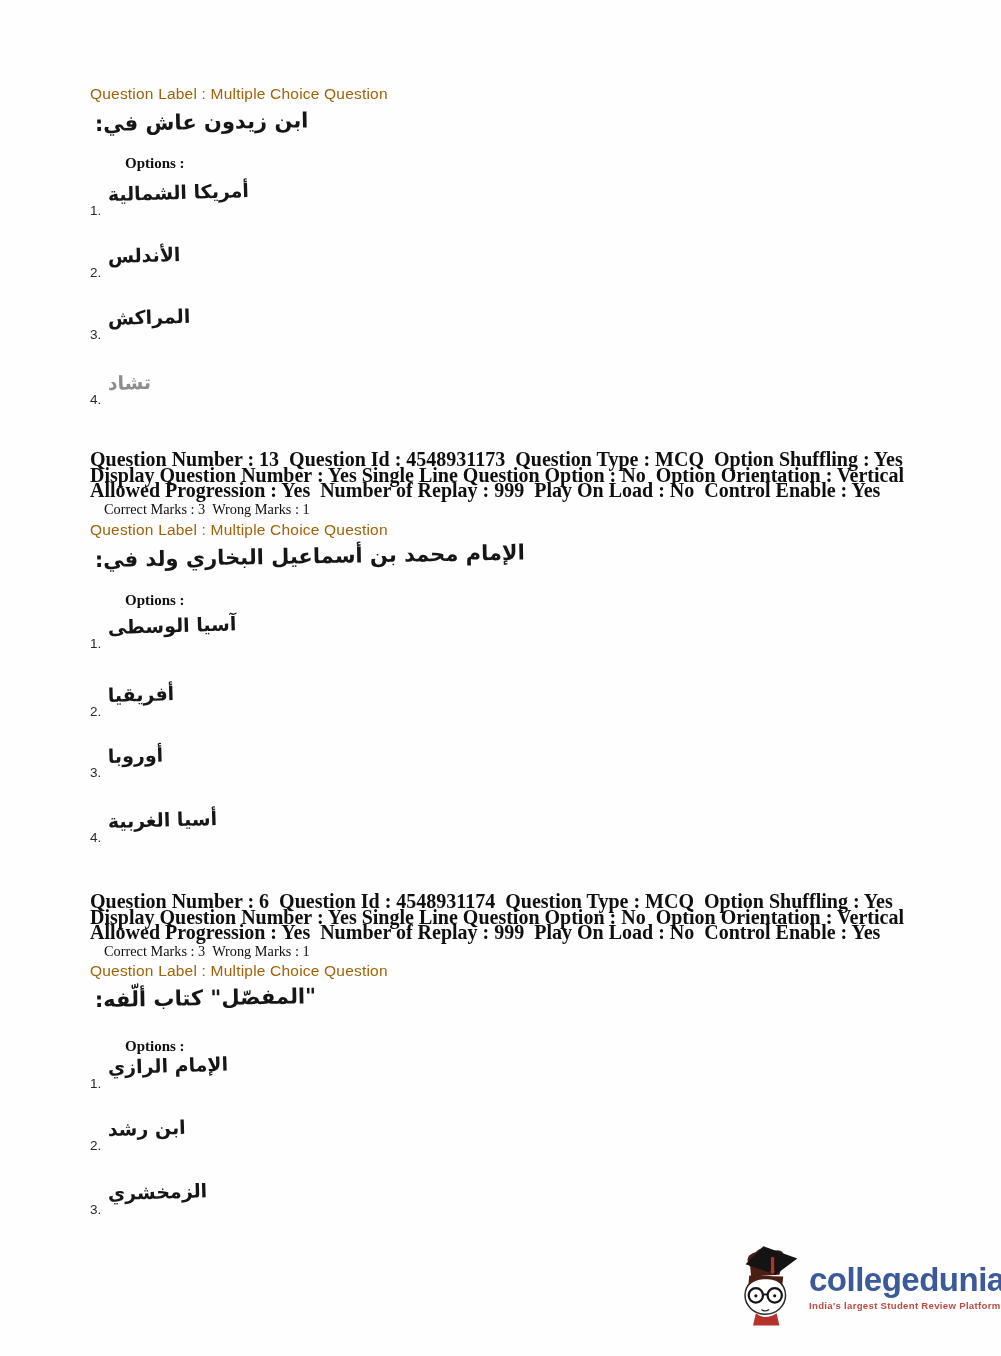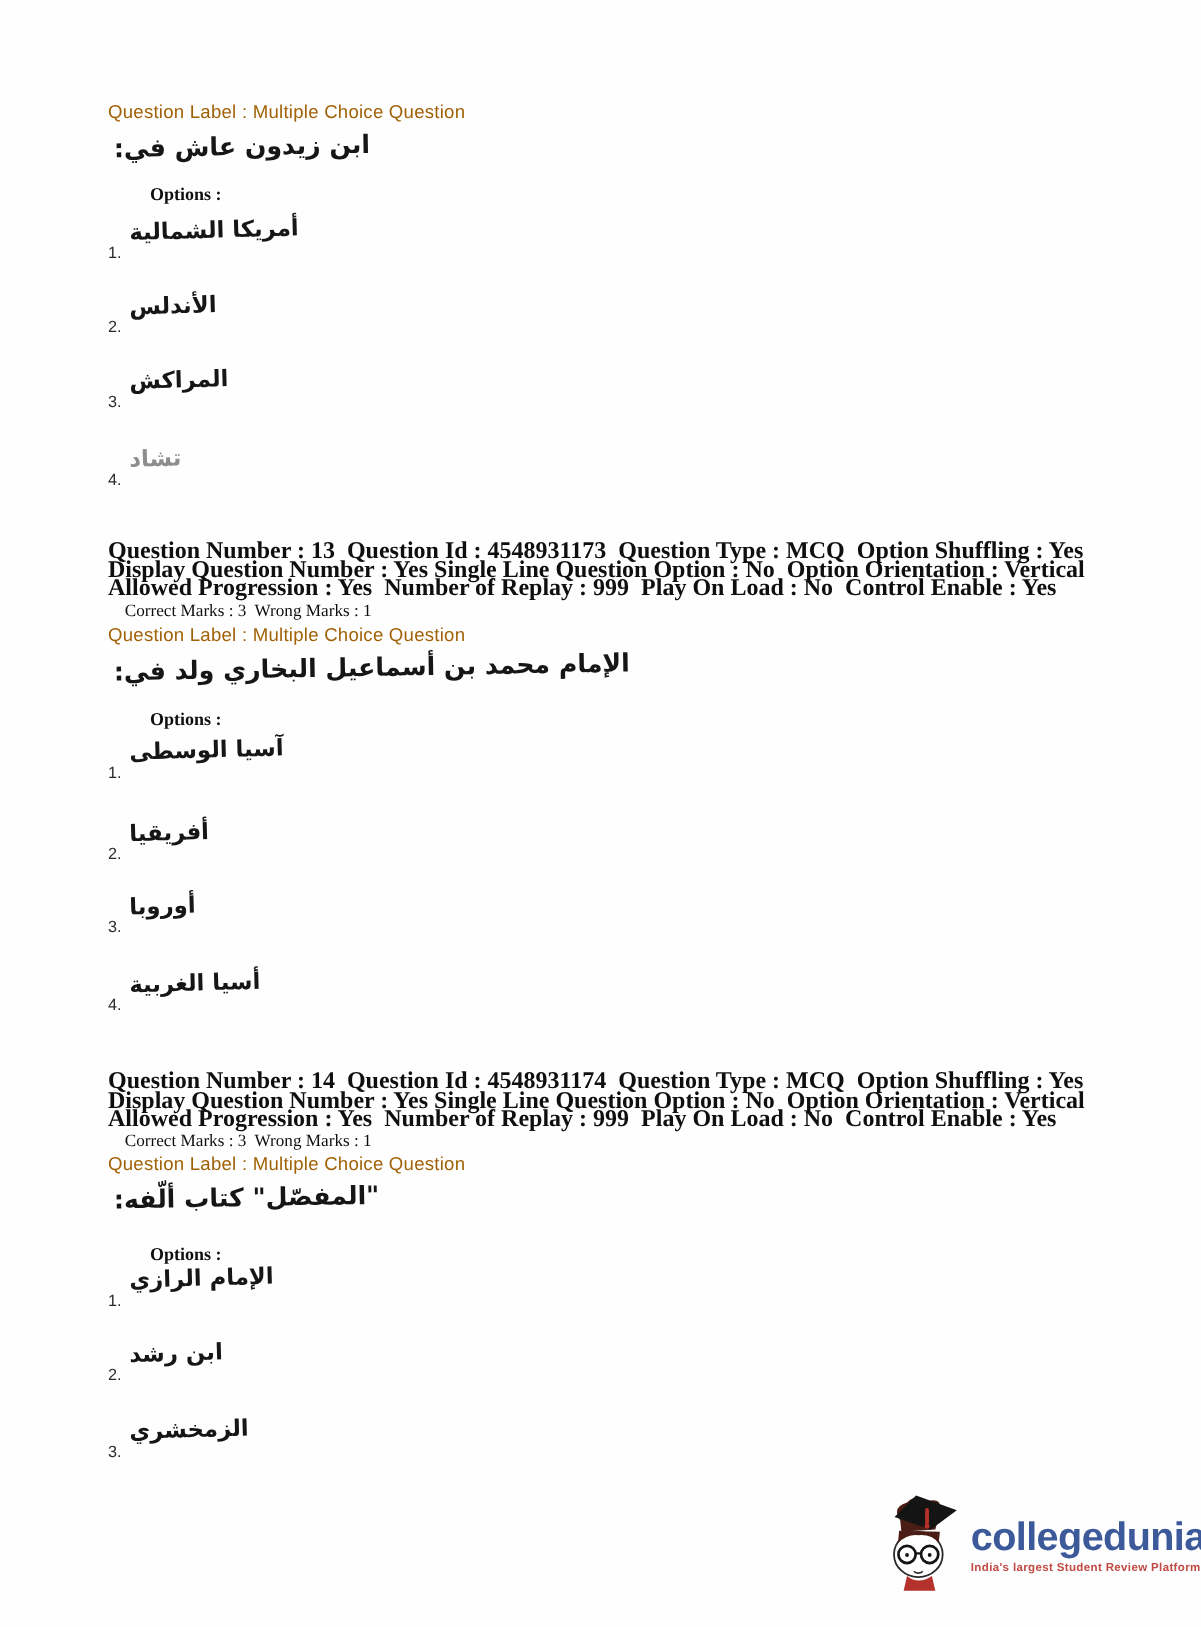--- a/index.html
+++ b/index.html
@@ -112,21 +112,21 @@
   </div>
   <div class="opt-row" style="top:745px">
     <span class="opt-num">3.</span>
     <span class="opt-text arabic" dir="rtl">أوروبا</span>
   </div>
   <div class="opt-row" style="top:810px">
     <span class="opt-num">4.</span>
     <span class="opt-text arabic" dir="rtl">أسيا الغربية</span>
   </div>
 
-  <div class="meta" style="top:894px">Question Number : 14  Question Id : 4548931174  Question Type : MCQ  Option Shuffling : Yes  Display Question Number : Yes Single Line Question Option : No  Option Orientation : Vertical  Allowed Progression : Yes  Number of Replay : 999  Play On Load : No  Control Enable : Yes</div>
+  <div class="meta" style="top:894px">Question Number : 6  Question Id : 4548931174  Question Type : MCQ  Option Shuffling : Yes  Display Question Number : Yes Single Line Question Option : No  Option Orientation : Vertical  Allowed Progression : Yes  Number of Replay : 999  Play On Load : No  Control Enable : Yes</div>
   <div class="marks" style="top:943px">Correct Marks : 3  Wrong Marks : 1</div>
   <div class="qlabel" style="top:962px">Question Label : Multiple Choice Question</div>
   <div class="arabic qtext" style="top:988px" dir="rtl">"المفصّل" كتاب ألّفه:</div>
   <div class="optlabel" style="top:1038px">Options :</div>
 
   <div class="opt-row" style="top:1056px">
     <span class="opt-num">1.</span>
     <span class="opt-text arabic" dir="rtl">الإمام الرازي</span>
   </div>
   <div class="opt-row" style="top:1118px">

